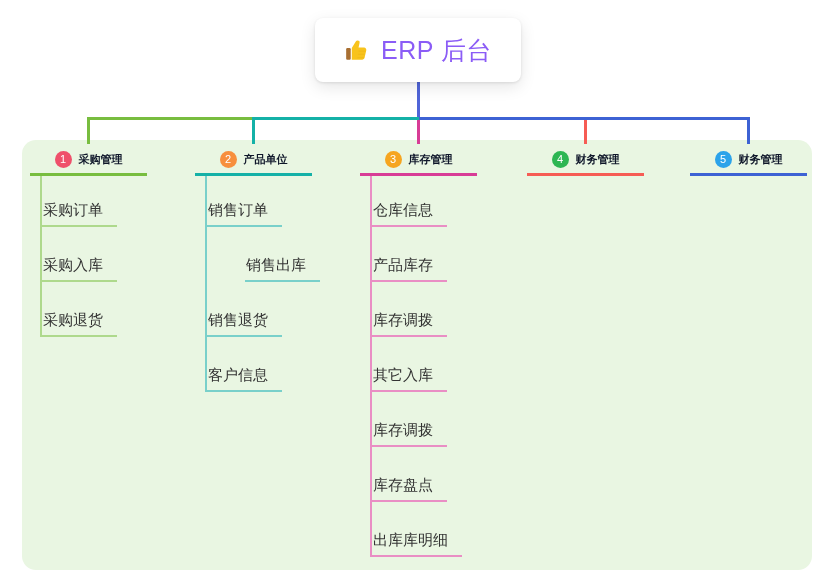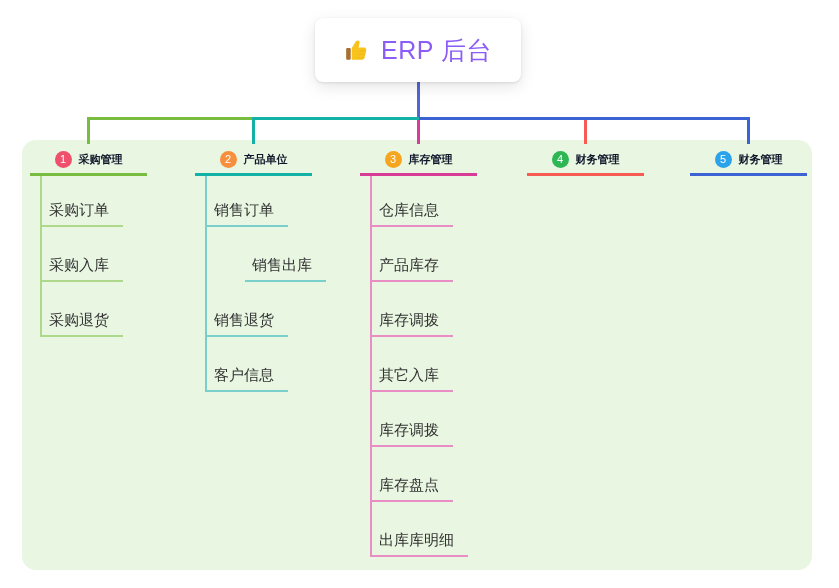--- a/index.html
+++ b/index.html
@@ -75,21 +75,21 @@
   .b-children {
     margin-left: 10px;
     width: max-content;
   }
   .child {
     width: max-content;
     min-width: 72px;
     height: 55px;
     display: flex;
     align-items: flex-end;
-    padding: 0 14px 5px 7px;
+    padding: 0 14px 5px 1px;
     font-size: 15px;
     color: #333;
     white-space: nowrap;
     cursor: pointer;
   }
   .child:first-child { height: 51px; }
 </style>
 </head>
 <body>
 

